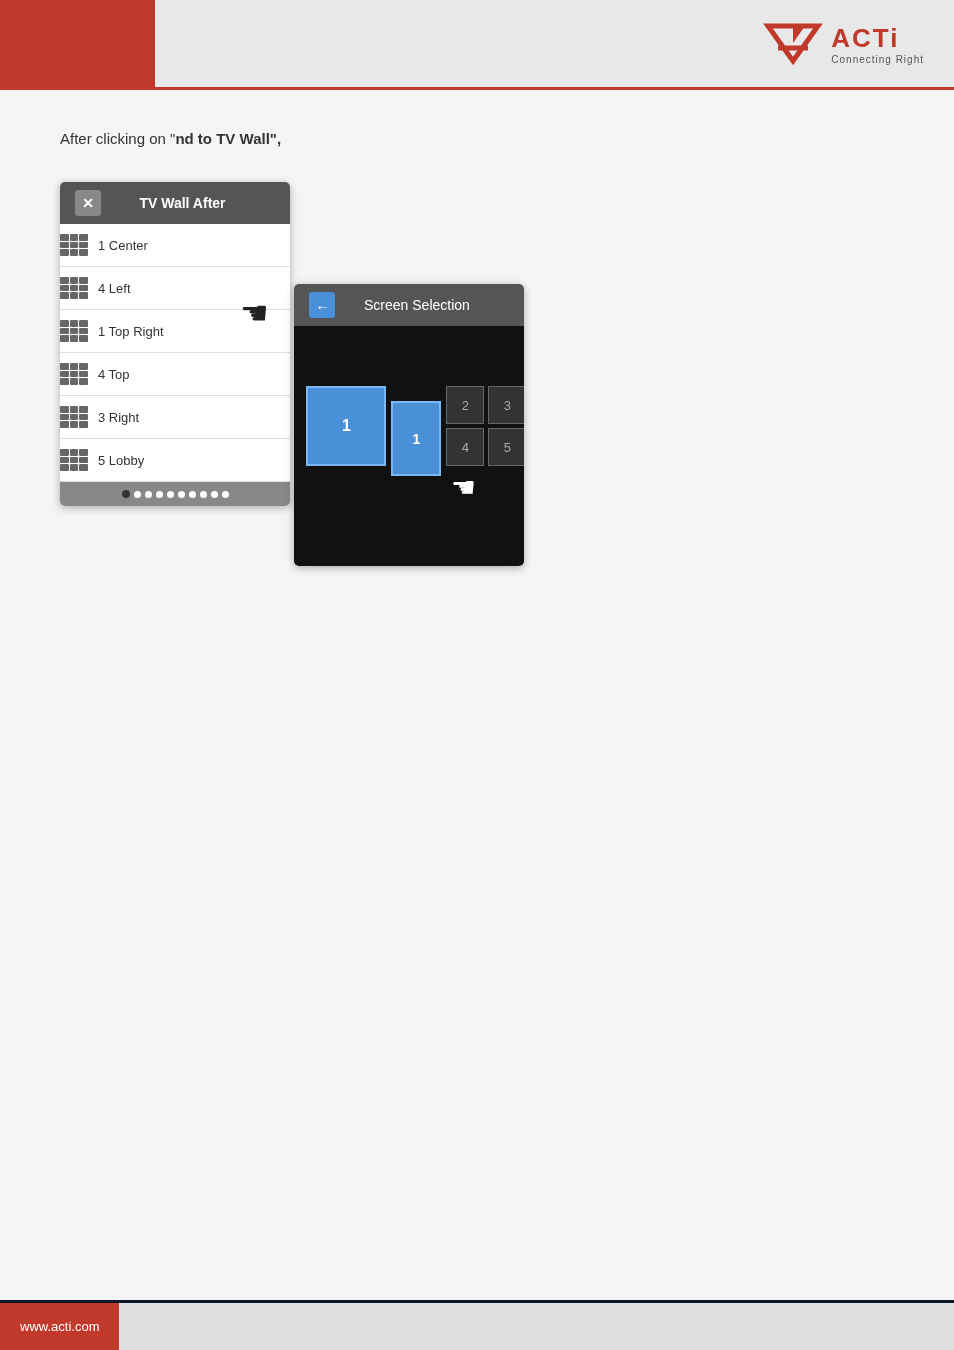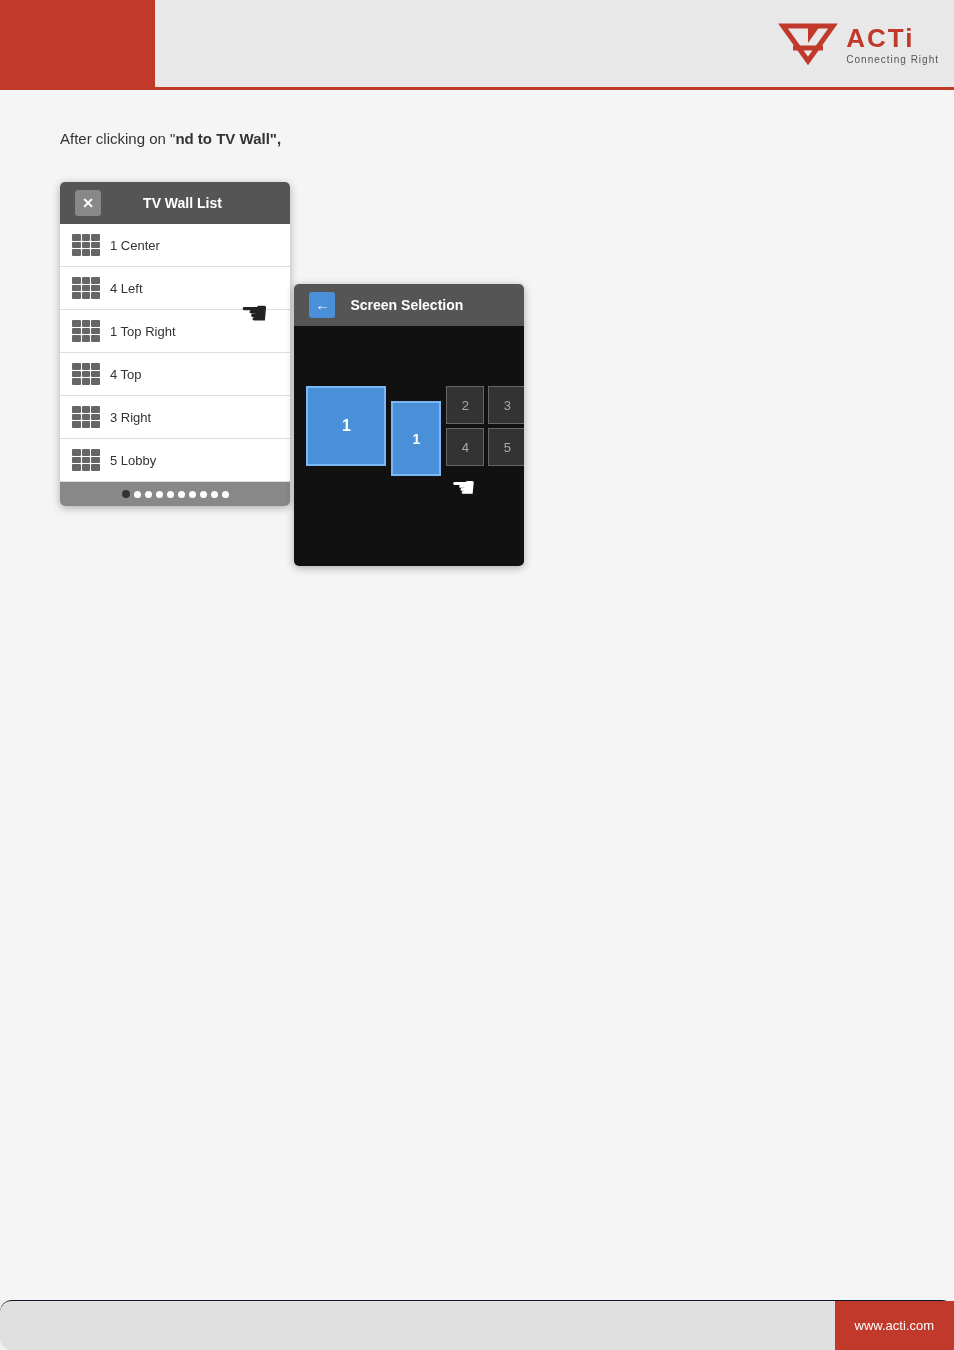--- a/index.html
+++ b/index.html
@@ -22,21 +22,21 @@
       justify-content: space-between;
       border-bottom: 3px solid #c0392b;
       position: relative;
     }
     .header-red-block {
       width: 155px;
       height: 90px;
       background: #c0392b;
     }
     .header-logo {
-      margin-right: 15px;
+      margin-right: 30px;
       display: flex;
       align-items: center;
     }
     .logo-icon {
       width: 60px;
       height: 45px;
       margin-right: 8px;
     }
     .logo-text {
       display: flex;
@@ -108,21 +108,21 @@
       font-weight: bold;
       color: #fff;
       flex: 1;
       text-align: center;
       margin-right: 26px;
     }
 
     .list-item {
       display: flex;
       align-items: center;
-      padding: 10px 12px;
+      padding: 10px 0;
       border-bottom: 1px solid #ddd;
       background: #fff;
       cursor: pointer;
       min-height: 42px;
     }
     .list-item-icon {
       width: 28px;
       height: 22px;
       margin-right: 10px;
       display: grid;
@@ -186,23 +186,24 @@
       align-items: center;
       justify-content: center;
       margin-right: 15px;
       cursor: pointer;
       font-size: 14px;
       color: #fff;
       font-weight: bold;
     }
     .screen-panel-title {
       font-size: 14px;
-      font-weight: bold;
+      font-weight: normal;
       color: #fff;
       flex: 1;
+      text-align: center;
       margin-right: 26px;
     }
 
     .screen-content {
       background: #111;
       padding: 20px 12px 12px 12px;
       min-height: 240px;
       position: relative;
     }
 
@@ -308,23 +309,22 @@
 
     
     .footer {
       position: absolute;
       bottom: 0;
       width: 100%;
       height: 50px;
       background: #e0e0e0;
       display: flex;
       align-items: center;
-      justify-content: flex-end;
-      border-top: 1px solid #0f172a;
-      border-radius: 12px;
+      justify-content: flex-start;
+      border-top: 3px solid #0f172a;
     }
     .footer-url {
       background: #c0392b;
       color: #fff;
       font-size: 13px;
       padding: 8px 20px;
       height: 100%;
       display: flex;
       align-items: center;
     }
@@ -365,21 +365,21 @@
   <p class="instruction-text">
     <span>After clicking on "</span><span class="instruction-bold">nd to TV Wall",</span>
   </p>
 
   
   <div class="tvwall-wrapper">
     <div class="panel">
 
       <div class="panel-header">
         <div class="panel-header-back">✕</div>
-        <span class="panel-header-title">TV Wall List</span>
+        <span class="panel-header-title">TV Wall After</span>
       </div>
 
       <div class="list-item">
         <div class="list-item-icon">
           <div class="grid-cell"></div>
             <div class="grid-cell"></div>
             <div class="grid-cell"></div>
           <div class="grid-cell"></div>
             <div class="grid-cell"></div>
             <div class="grid-cell"></div>

